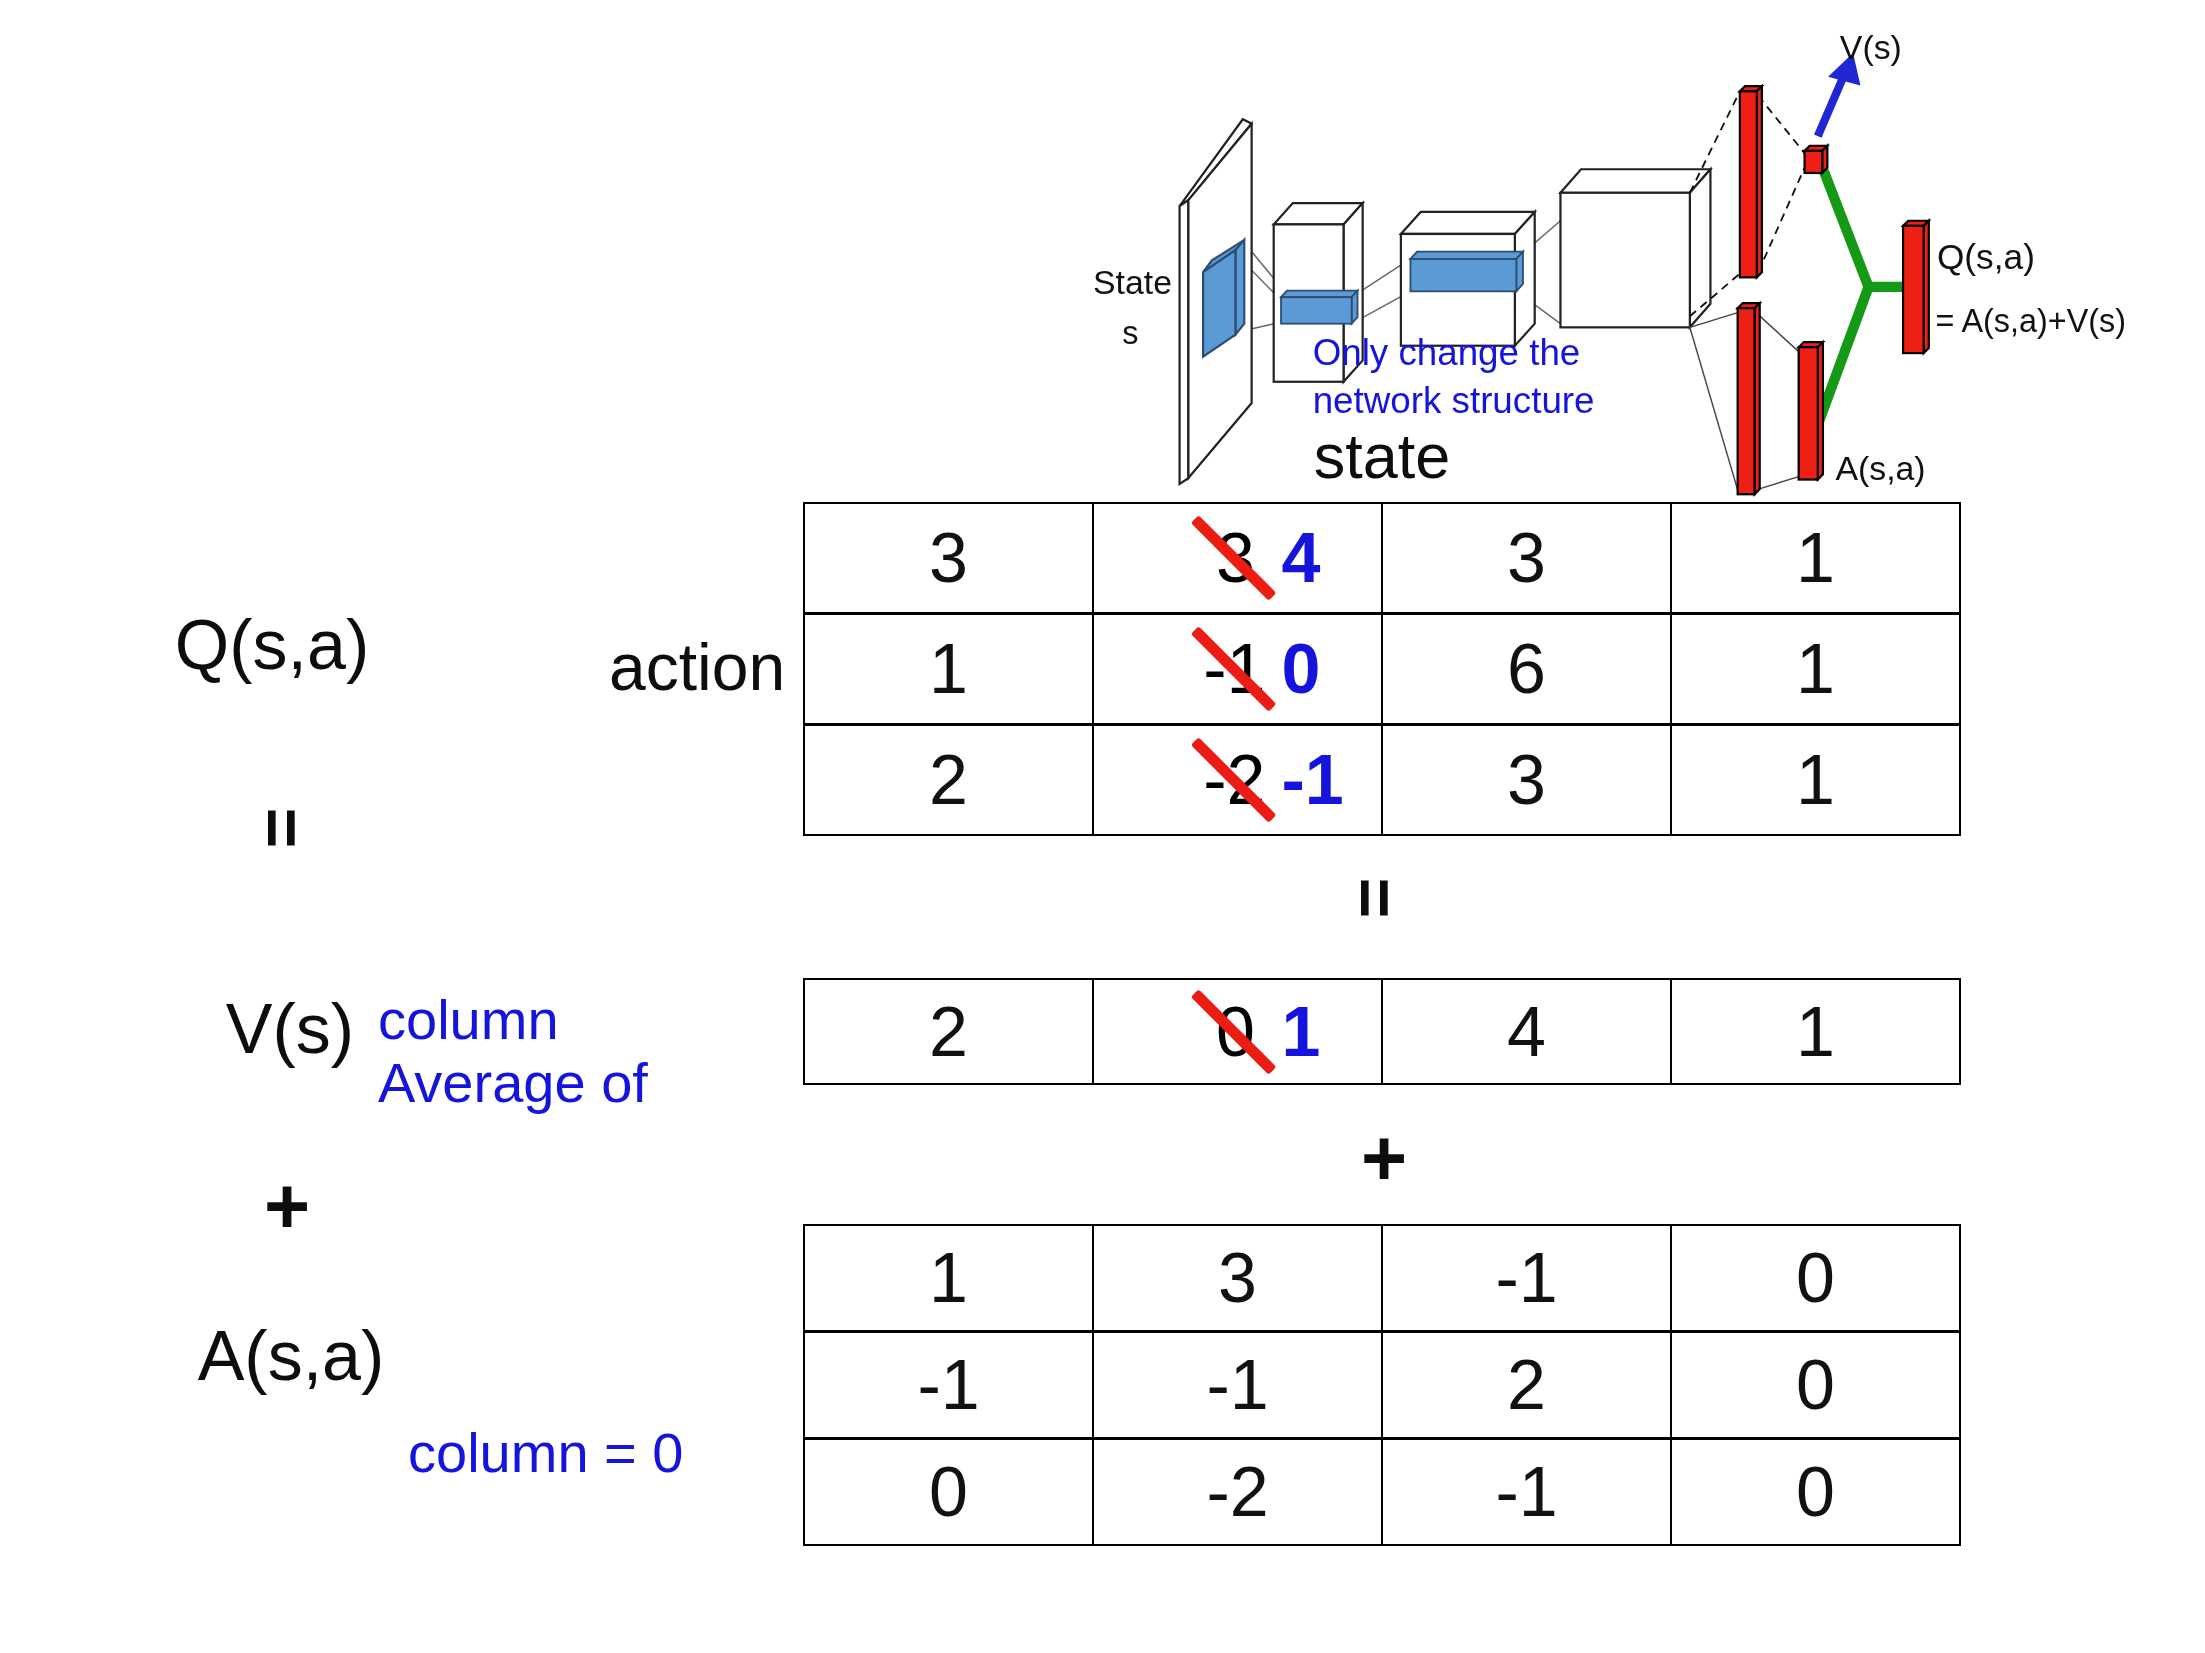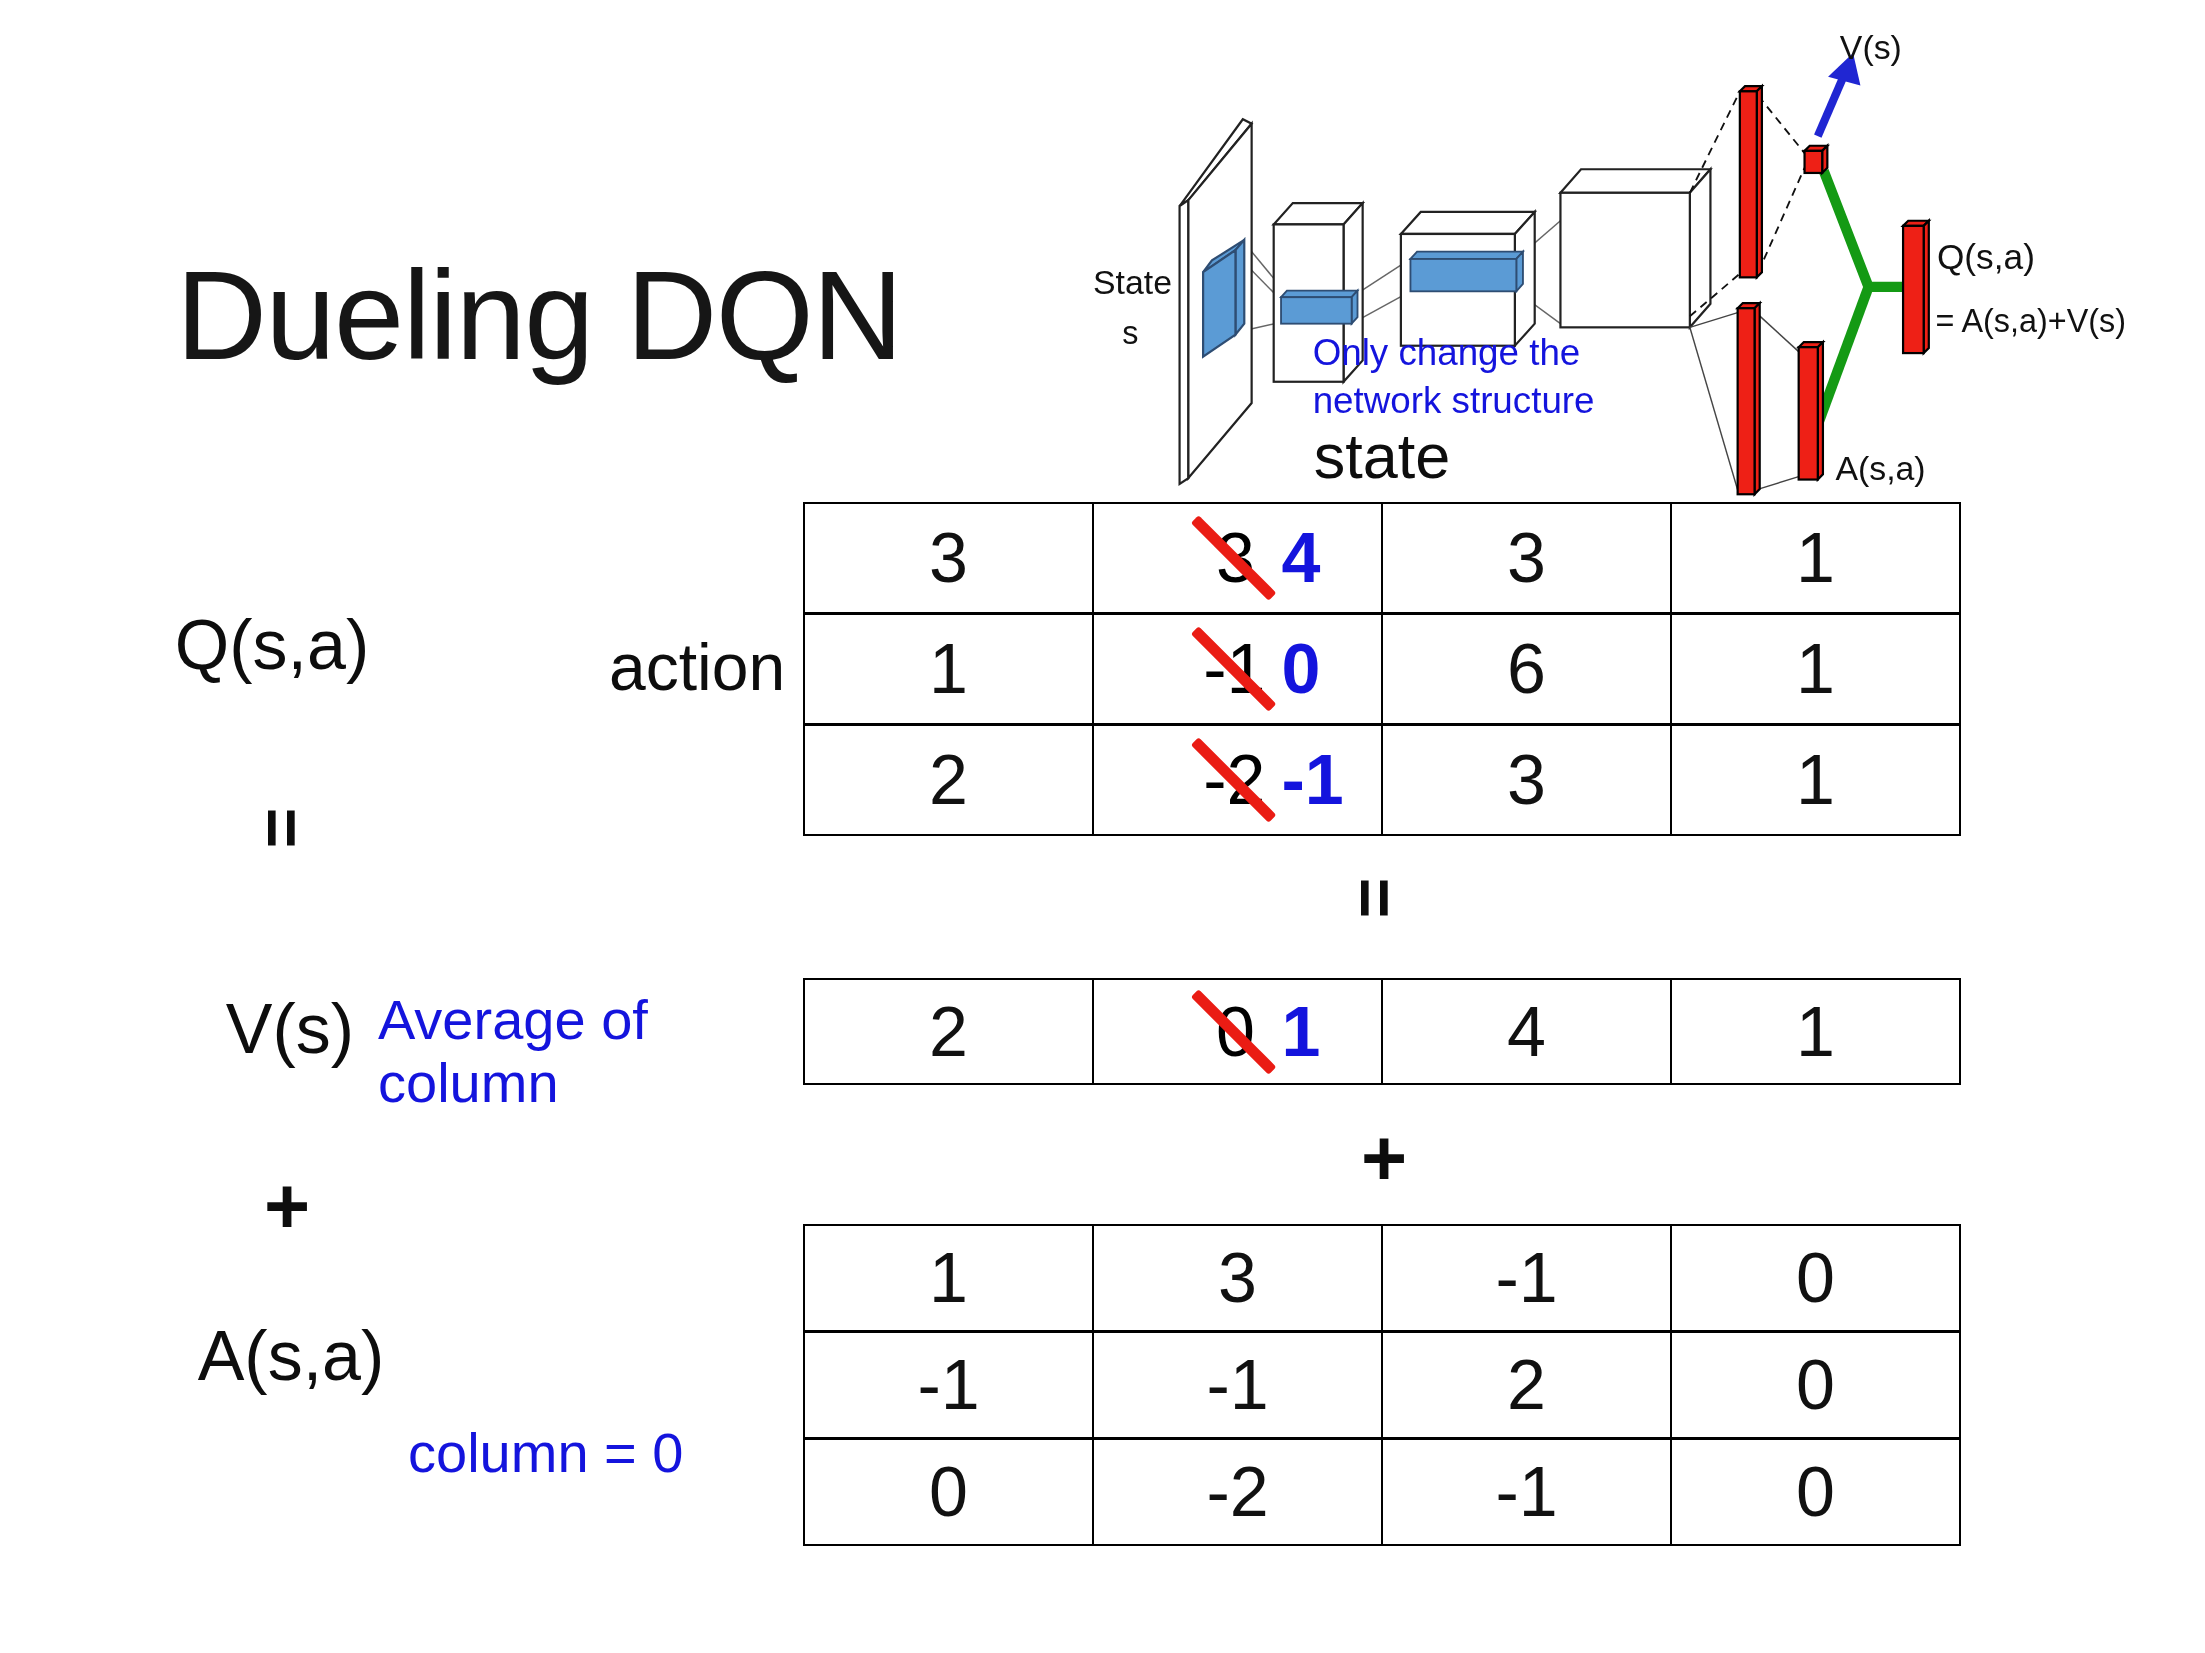--- a/index.html
+++ b/index.html
@@ -27,21 +27,20 @@
   .v-new{position:absolute;left:50%;top:50%;transform:translate(44px,-50%);color:#1414dd;font-weight:bold;}
   .slash{position:absolute;left:50%;top:50%;width:110px;height:11px;background:#ea1c14;
          border-radius:2.9px;transform:translate(-54%,-50%) rotate(45deg);}
   svg text{font-family:"Liberation Sans","DejaVu Sans",sans-serif;}
 </style>
 </head>
 <body>
 
 <div id="slide">
 
-  <div id="title" class="abs">Dueling DQN</div>
 
   <div class="abs" style="left:1059px;top:0;width:1147px;height:515px;">
     <svg width="1147" height="515" viewBox="0 0 1560 700">
 
       <g stroke="#666" stroke-width="2" fill="none">
         <line x1="240" y1="345" x2="302" y2="408"></line>
         <line x1="240" y1="452" x2="302" y2="438"></line>
         <line x1="252" y1="330" x2="310" y2="400"></line>
         <line x1="398" y1="404" x2="478" y2="352"></line>
         <line x1="398" y1="440" x2="478" y2="396"></line>
@@ -156,22 +155,22 @@
     </svg>
   </div>
 
   <div class="abs lbl ctr" style="left:272px;top:645px;">Q(s,a)</div>
   <div class="abs ctr" style="left:282px;top:828px;"><span class="rot-eq">=</span></div>
   <div class="abs lbl ctr" style="left:290px;top:1029px;">V(s)</div>
   <div class="abs op ctr" style="left:287px;top:1206px;">+</div>
   <div class="abs lbl ctr" style="left:291px;top:1356px;">A(s,a)</div>
 
   <div class="abs blue-note" style="left:378px;top:989px;">
+    <div>column</div>
     <div>Average of</div>
-    <div>column</div>
   </div>
   <div class="abs blue-note" style="left:408px;top:1422px;">
     <div>column = 0</div>
   </div>
 
   <div class="abs small-lbl ctr" style="left:1382px;top:456px;font-size:63px;">state</div>
   <div class="abs small-lbl" style="left:592px;top:629px;font-size:66px;margin-left:17px;">action</div>
 
   <div class="abs ctr" style="left:1375px;top:898px;"><span class="rot-eq">=</span></div>
   <div class="abs op ctr" style="left:1384px;top:1158px;">+</div>

